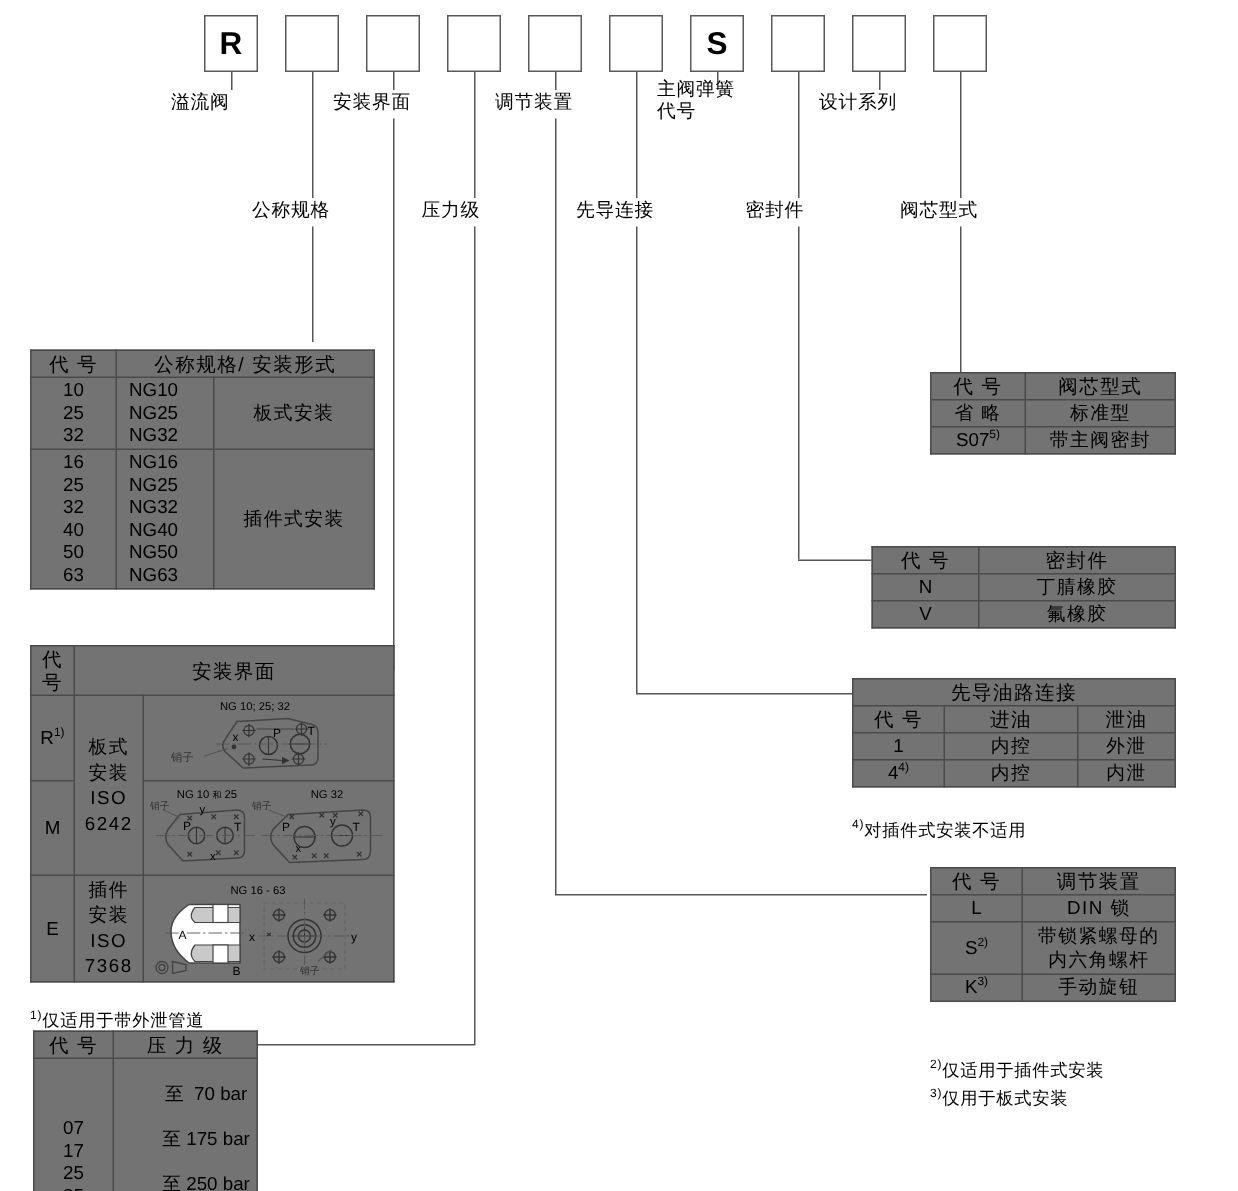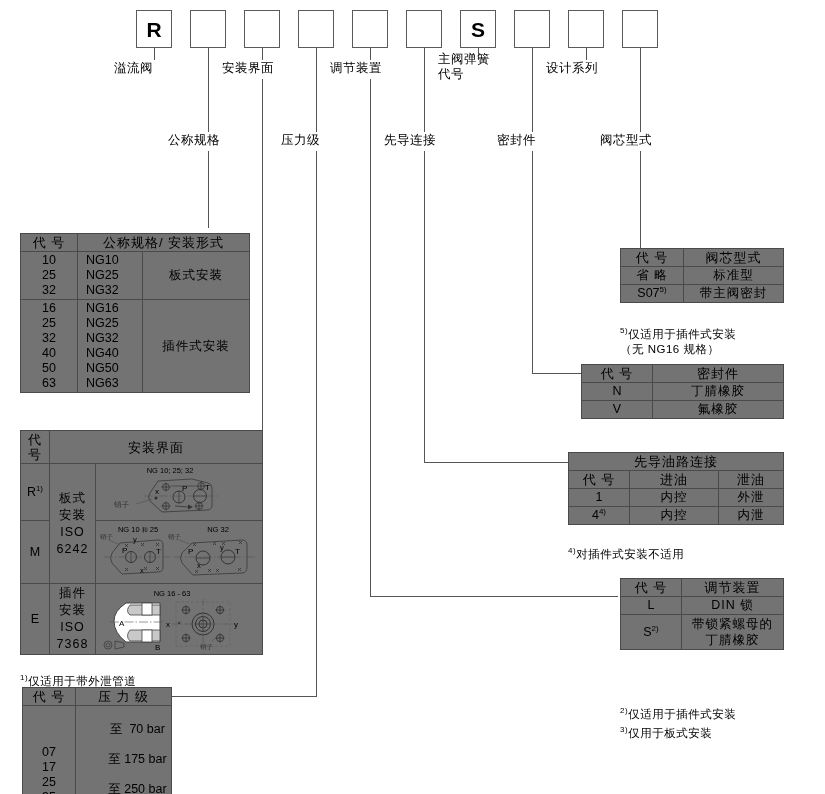--- a/index.html
+++ b/index.html
@@ -366,24 +366,20 @@
     <tr>
       <td class="cn">省 略</td>
       <td class="cn">标准型</td>
     </tr>
     <tr>
       <td><span>S07</span><sup>5)</sup></td>
       <td class="cn">带主阀密封</td>
     </tr>
   </tbody>
     </table>
-  <div class="fn" style="left:620px;top:312px;width:190px">
-    <sup>5)</sup><span>仅适用于插件式安装
-（无 NG16 规格）</span>
-  </div>
 
   <table class="t" id="tbl-seals" style="left:581px;top:364px;width:203px">
     <tbody>
         <tr>
       <th style="width:62px">代 号</th>
       <th>密封件</th>
     </tr>
     <tr>
       <td>N</td>
       <td class="cn">丁腈橡胶</td>
@@ -427,21 +423,25 @@
       <th style="width:52px">代 号</th>
       <th>调节装置</th>
     </tr>
     <tr>
       <td><span>L</span><sup></sup></td>
       <td class="cn">DIN 锁</td>
     </tr>
     <tr>
       <td><span>S</span><sup>2)</sup></td>
       <td class="cn" style="white-space:pre-line;line-height:16px">带锁紧螺母的
-丁腈橡胶</td>
+内六角螺杆</td>
+    </tr>
+    <tr>
+      <td><span>K</span><sup>3)</sup></td>
+      <td class="cn">手动旋钮</td>
     </tr>
   </tbody>
     </table>
   <div class="fn" style="left:620px;top:692px;width:200px">
     <sup>2)</sup><span>仅适用于插件式安装</span>
   </div>
   <div class="fn" style="left:620px;top:711px;width:200px">
     <sup>3)</sup><span>仅用于板式安装</span>
   </div>
 

